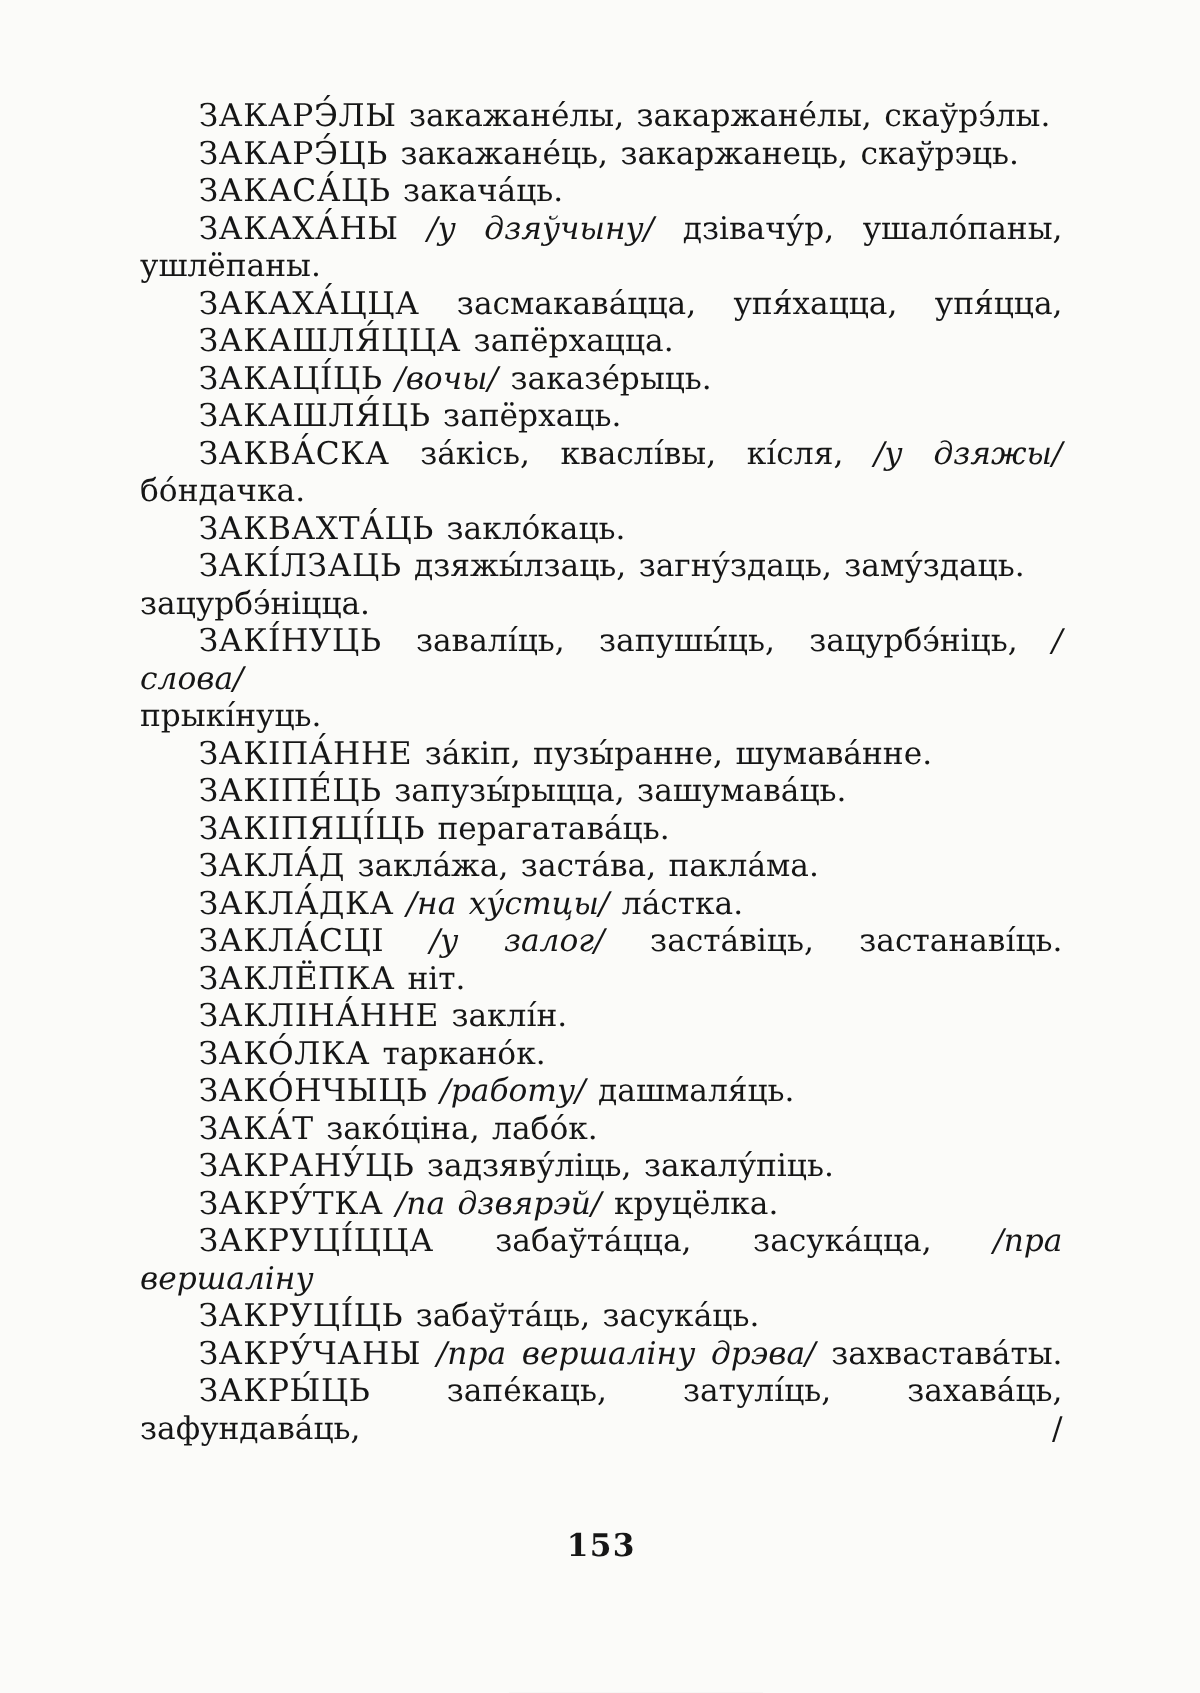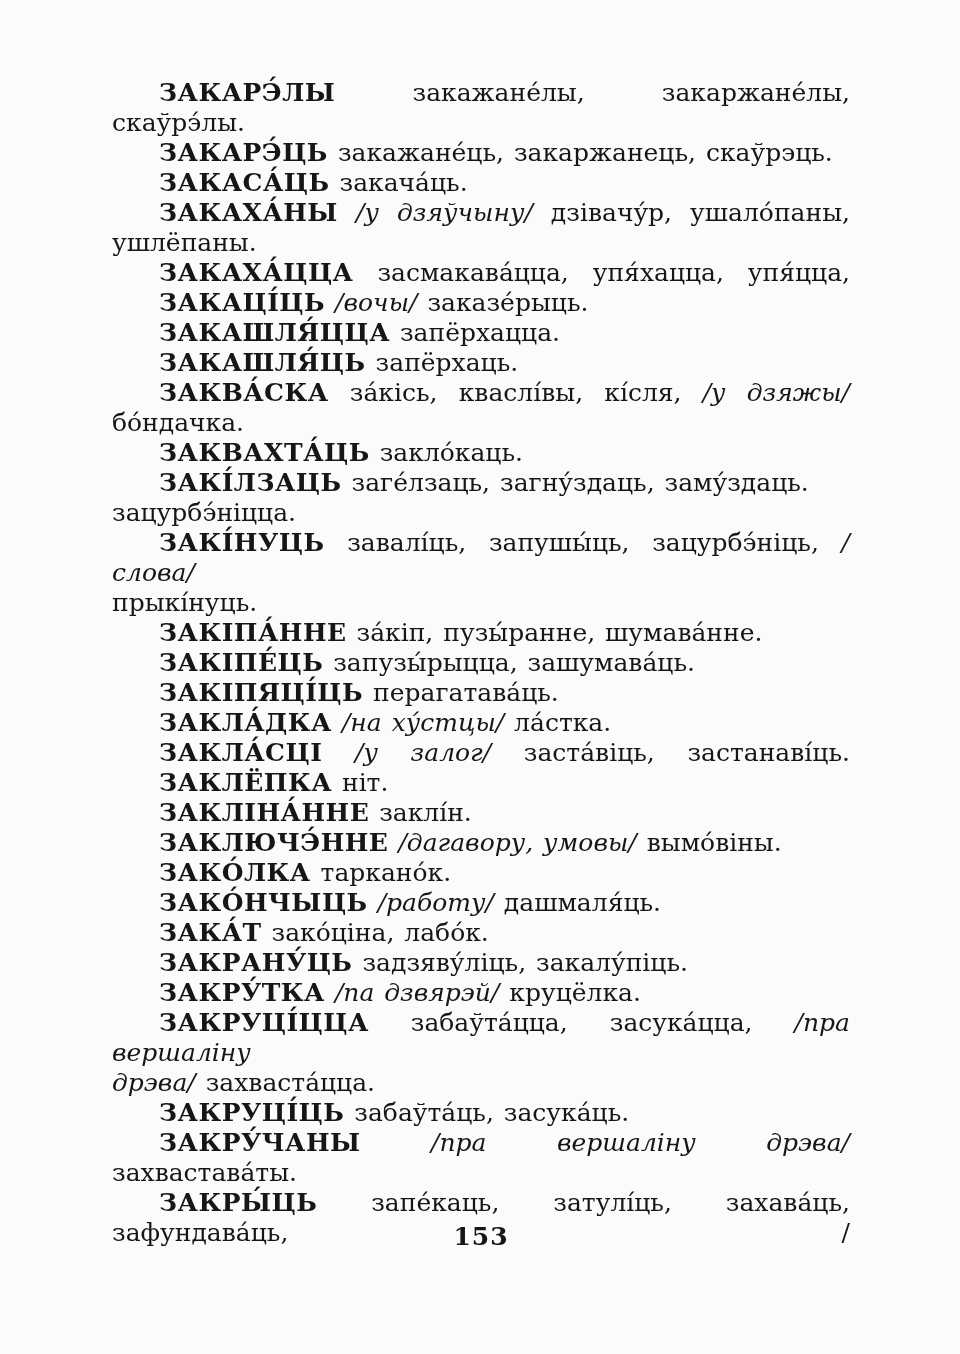--- a/index.html
+++ b/index.html
@@ -21,21 +21,21 @@
   .line {
     font-size:25px;
     line-height:30px;
     text-align:justify;
     text-align-last:left;
     word-spacing:2px;
     white-space:normal;
   }
   .line.ind { text-indent:47px; }
   .line.j   { text-align-last:justify; }
-  .seg-head { font-weight:700; letter-spacing:0.5px; }
+  .seg-head { font-weight:400; letter-spacing:0.5px; }
   .seg-ital { font-style:italic;margin-top:43px; }
   .seg-norm { }
   .page-num {
     position:absolute;
     left:112px; top:1222px;
     width:738px;
     text-align:center;
     font-size:25px;
     font-weight:700;
     letter-spacing:1px;
@@ -45,42 +45,41 @@
 <body>
 
 <div class="page" style="background: rgb(251, 251, 249); color: rgb(22, 22, 22);">
   <div class="text-block">
       <div class="line ind"><span class="seg-head">ЗАКАРЭ́ЛЫ</span><span class="seg-norm"> закажане́лы, закаржане́лы, скаўрэ́лы.</span></div>
       <div class="line ind"><span class="seg-head">ЗАКАРЭ́ЦЬ</span><span class="seg-norm"> закажане́ць, закаржанець, скаўрэць.</span></div>
       <div class="line ind"><span class="seg-head">ЗАКАСА́ЦЬ</span><span class="seg-norm"> закача́ць.</span></div>
       <div class="line ind j"><span class="seg-head">ЗАКАХА́НЫ</span><span class="seg-norm"> </span><span class="seg-ital">/у дзяўчыну/</span><span class="seg-norm"> дзівачу́р, ушало́паны,</span></div>
       <div class="line"><span class="seg-norm">ушлёпаны.</span></div>
       <div class="line ind j"><span class="seg-head">ЗАКАХА́ЦЦА</span><span class="seg-norm"> засмакава́цца, упя́хацца, упя́цца,</span></div>
+      <div class="line ind"><span class="seg-head">ЗАКАШЛЯ́ЦЦА</span><span class="seg-norm"> запёрхацца.</span></div>
       <div class="line ind"><span class="seg-head">ЗАКАЦІ́ЦЬ</span><span class="seg-norm"> </span><span class="seg-ital">/вочы/</span><span class="seg-norm"> заказе́рыць.</span></div>
-      <div class="line ind"><span class="seg-head">ЗАКАШЛЯ́ЦЦА</span><span class="seg-norm"> запёрхацца.</span></div>
       <div class="line ind"><span class="seg-head">ЗАКАШЛЯ́ЦЬ</span><span class="seg-norm"> запёрхаць.</span></div>
       <div class="line ind j"><span class="seg-head">ЗАКВА́СКА</span><span class="seg-norm"> за́кісь, кваслі́вы, кі́сля, </span><span class="seg-ital">/у дзяжы/</span><span class="seg-norm"> бо́ндачка.</span></div>
       <div class="line ind"><span class="seg-head">ЗАКВАХТА́ЦЬ</span><span class="seg-norm"> закло́каць.</span></div>
-      <div class="line ind"><span class="seg-head">ЗАКІ́ЛЗАЦЬ</span><span class="seg-norm"> заге́лзаць, загну́здаць, заму́здаць.</span></div>
+      <div class="line ind"><span class="seg-head">ЗАКІ́ЛЗАЦЬ</span><span class="seg-norm"> дзяжы́лзаць, загну́здаць, заму́здаць.</span></div>
       <div class="line"><span class="seg-norm">зацурбэ́ніцца.</span></div>
       <div class="line ind j"><span class="seg-head">ЗАКІ́НУЦЬ</span><span class="seg-norm"> завалі́ць, запушы́ць, зацурбэ́ніць, </span><span class="seg-ital">/слова/</span></div>
       <div class="line"><span class="seg-norm">прыкі́нуць.</span></div>
       <div class="line ind"><span class="seg-head">ЗАКІПА́ННЕ</span><span class="seg-norm"> за́кіп, пузы́ранне, шумава́нне.</span></div>
       <div class="line ind"><span class="seg-head">ЗАКІПЕ́ЦЬ</span><span class="seg-norm"> запузы́рыцца, зашумава́ць.</span></div>
       <div class="line ind"><span class="seg-head">ЗАКІПЯЦІ́ЦЬ</span><span class="seg-norm"> перагатава́ць.</span></div>
+      <div class="line ind"><span class="seg-head">ЗАКЛА́Д</span><span class="seg-norm"> закла́жа, заста́ва, пакла́ма.</span></div>
       <div class="line ind"><span class="seg-head">ЗАКЛА́ДКА</span><span class="seg-norm"> </span><span class="seg-ital">/на ху́стцы/</span><span class="seg-norm"> ла́стка.</span></div>
       <div class="line ind j"><span class="seg-head">ЗАКЛА́СЦІ</span><span class="seg-norm"> </span><span class="seg-ital">/у залог/</span><span class="seg-norm"> заста́віць, застанаві́ць.</span></div>
       <div class="line ind"><span class="seg-head">ЗАКЛЁПКА</span><span class="seg-norm"> ніт.</span></div>
       <div class="line ind"><span class="seg-head">ЗАКЛІНА́ННЕ</span><span class="seg-norm"> заклі́н.</span></div>
-      <div class="line ind"><span class="seg-head">ЗАКЛЮЧЭ́ННЕ</span><span class="seg-norm"> </span><span class="seg-ital">/дагавору, умовы/</span><span class="seg-norm"> вымо́віны.</span></div>
       <div class="line ind"><span class="seg-head">ЗАКО́ЛКА</span><span class="seg-norm"> таркано́к.</span></div>
       <div class="line ind"><span class="seg-head">ЗАКО́НЧЫЦЬ</span><span class="seg-norm"> </span><span class="seg-ital">/работу/</span><span class="seg-norm"> дашмаля́ць.</span></div>
       <div class="line ind"><span class="seg-head">ЗАКА́Т</span><span class="seg-norm"> зако́ціна, лабо́к.</span></div>
       <div class="line ind"><span class="seg-head">ЗАКРАНУ́ЦЬ</span><span class="seg-norm"> задзяву́ліць, закалу́піць.</span></div>
       <div class="line ind"><span class="seg-head">ЗАКРУ́ТКА</span><span class="seg-norm"> </span><span class="seg-ital">/па дзвярэй/</span><span class="seg-norm"> круцёлка.</span></div>
       <div class="line ind j"><span class="seg-head">ЗАКРУЦІ́ЦЦА</span><span class="seg-norm"> забаўта́цца, засука́цца, </span><span class="seg-ital">/пра вершаліну</span></div>
-      <div class="line"><span class="seg-ital">дрэва/</span><span class="seg-norm"> захваста́цца.</span></div>
       <div class="line ind"><span class="seg-head">ЗАКРУЦІ́ЦЬ</span><span class="seg-norm"> забаўта́ць, засука́ць.</span></div>
       <div class="line ind j"><span class="seg-head">ЗАКРУ́ЧАНЫ</span><span class="seg-norm"> </span><span class="seg-ital">/пра вершаліну дрэва/</span><span class="seg-norm"> захвастава́ты.</span></div>
       <div class="line ind j"><span class="seg-head">ЗАКРЫ́ЦЬ</span><span class="seg-norm"> запе́каць, затулі́ць, захава́ць, зафундава́ць, /</span></div>
     </div>
   <div class="page-num">153</div>
 </div>
 
 </body></html>

